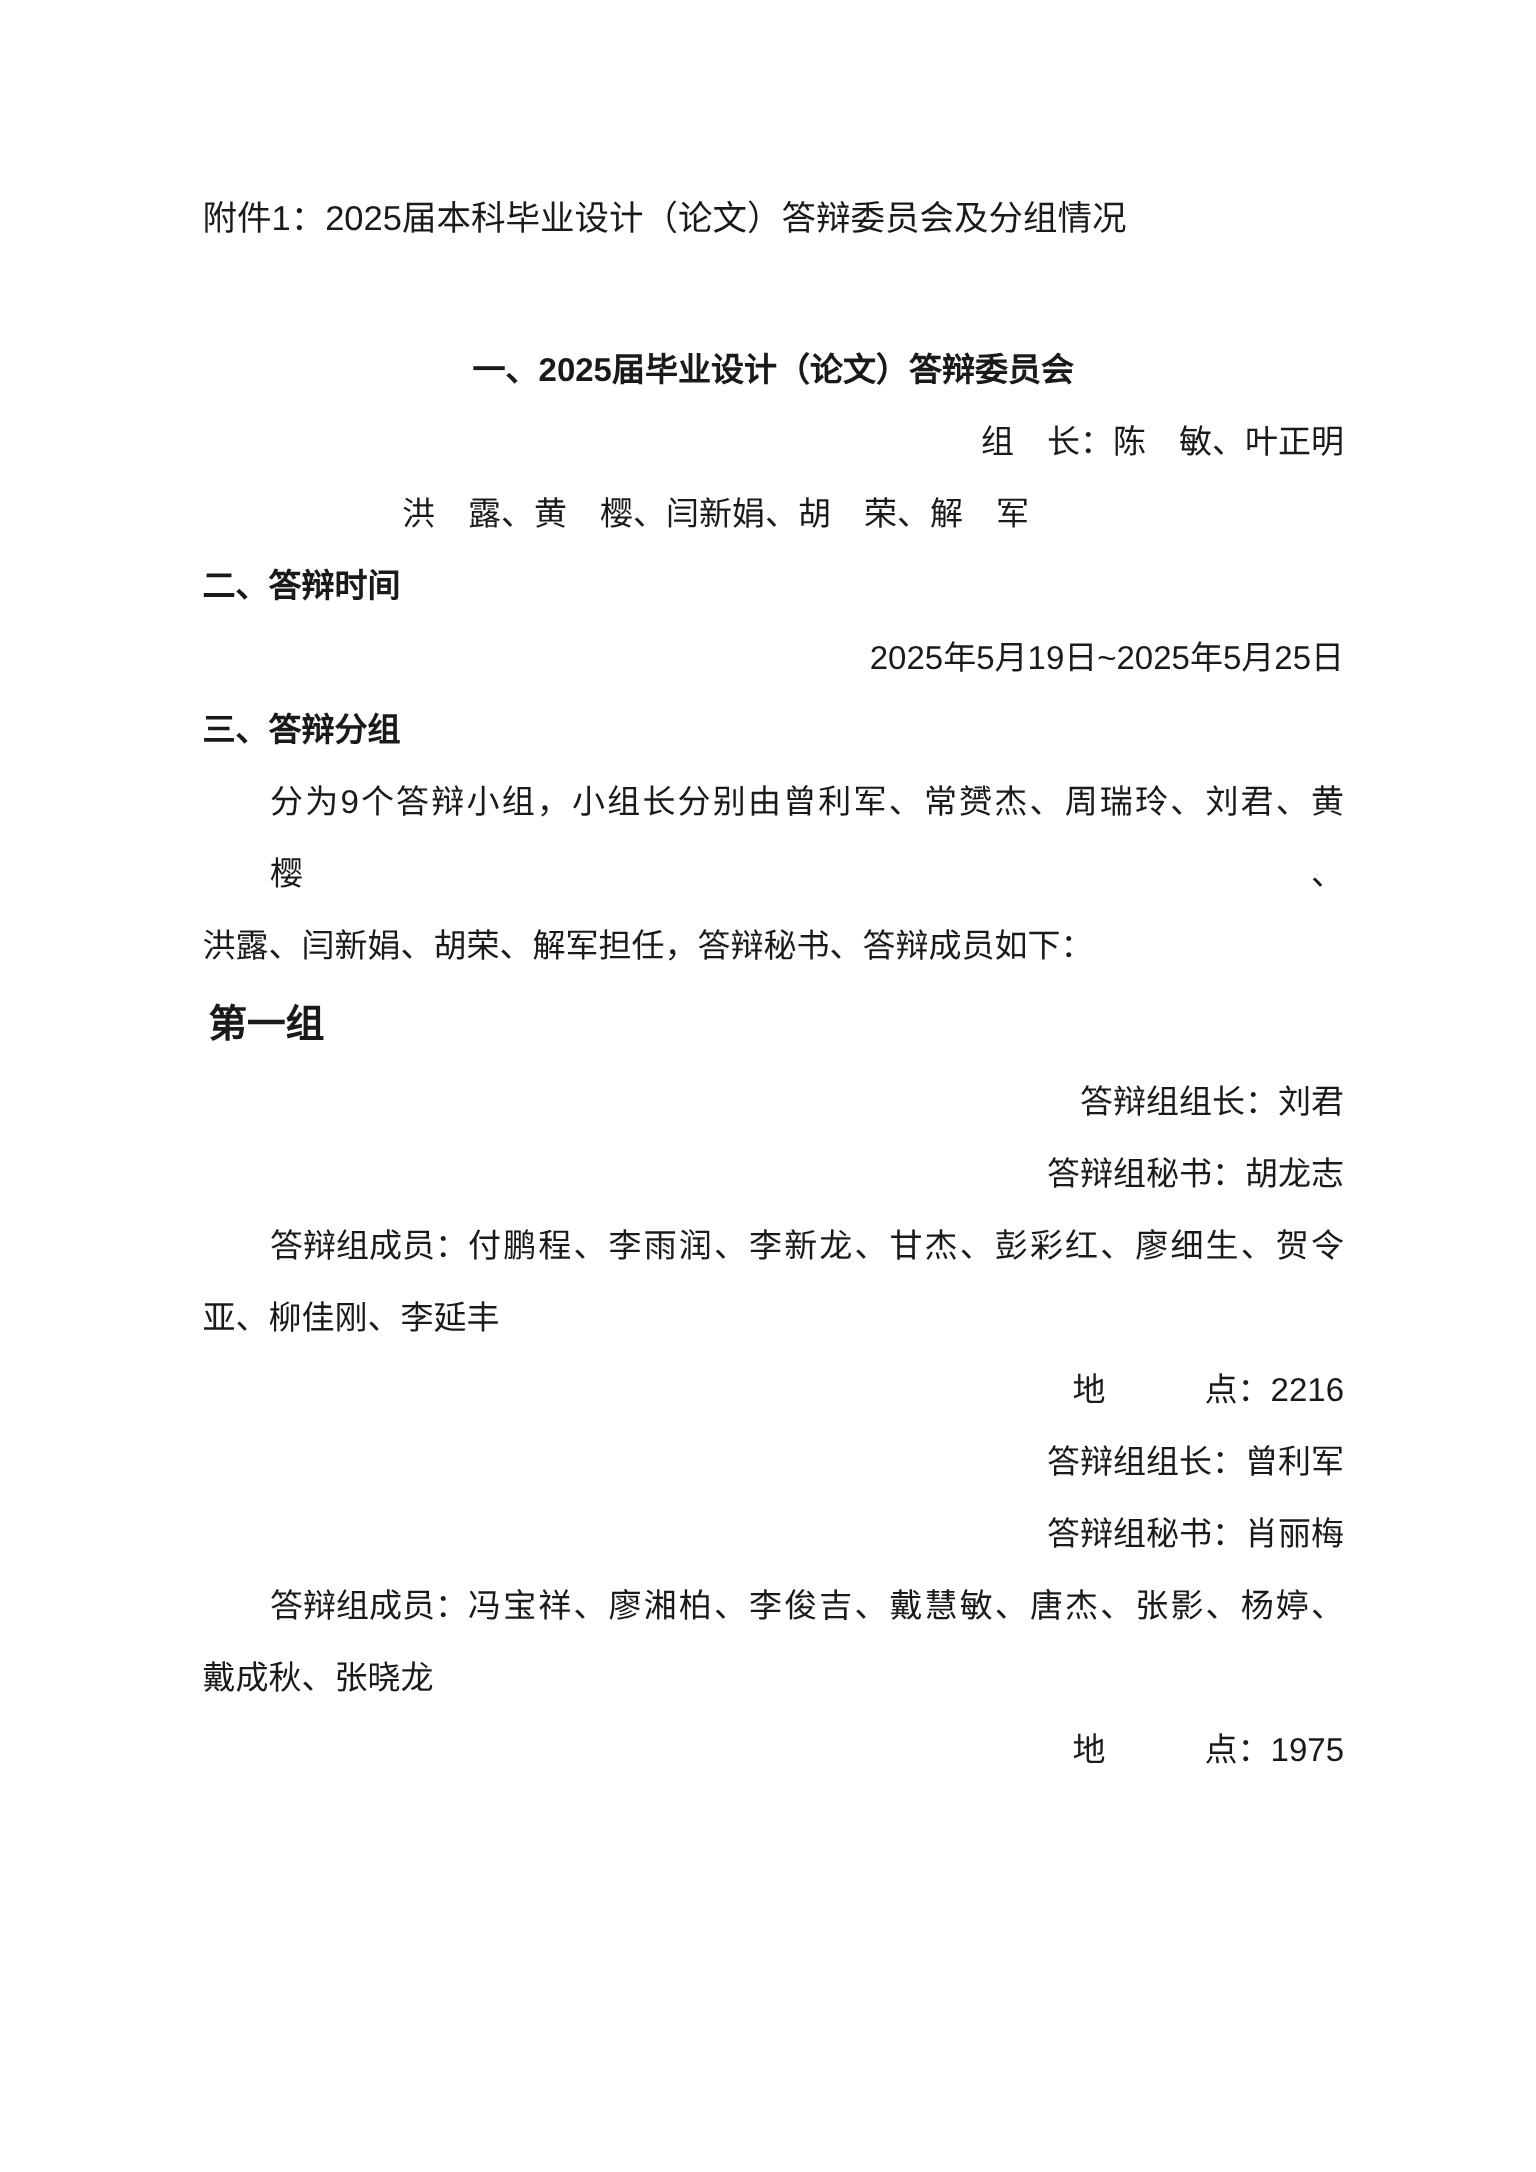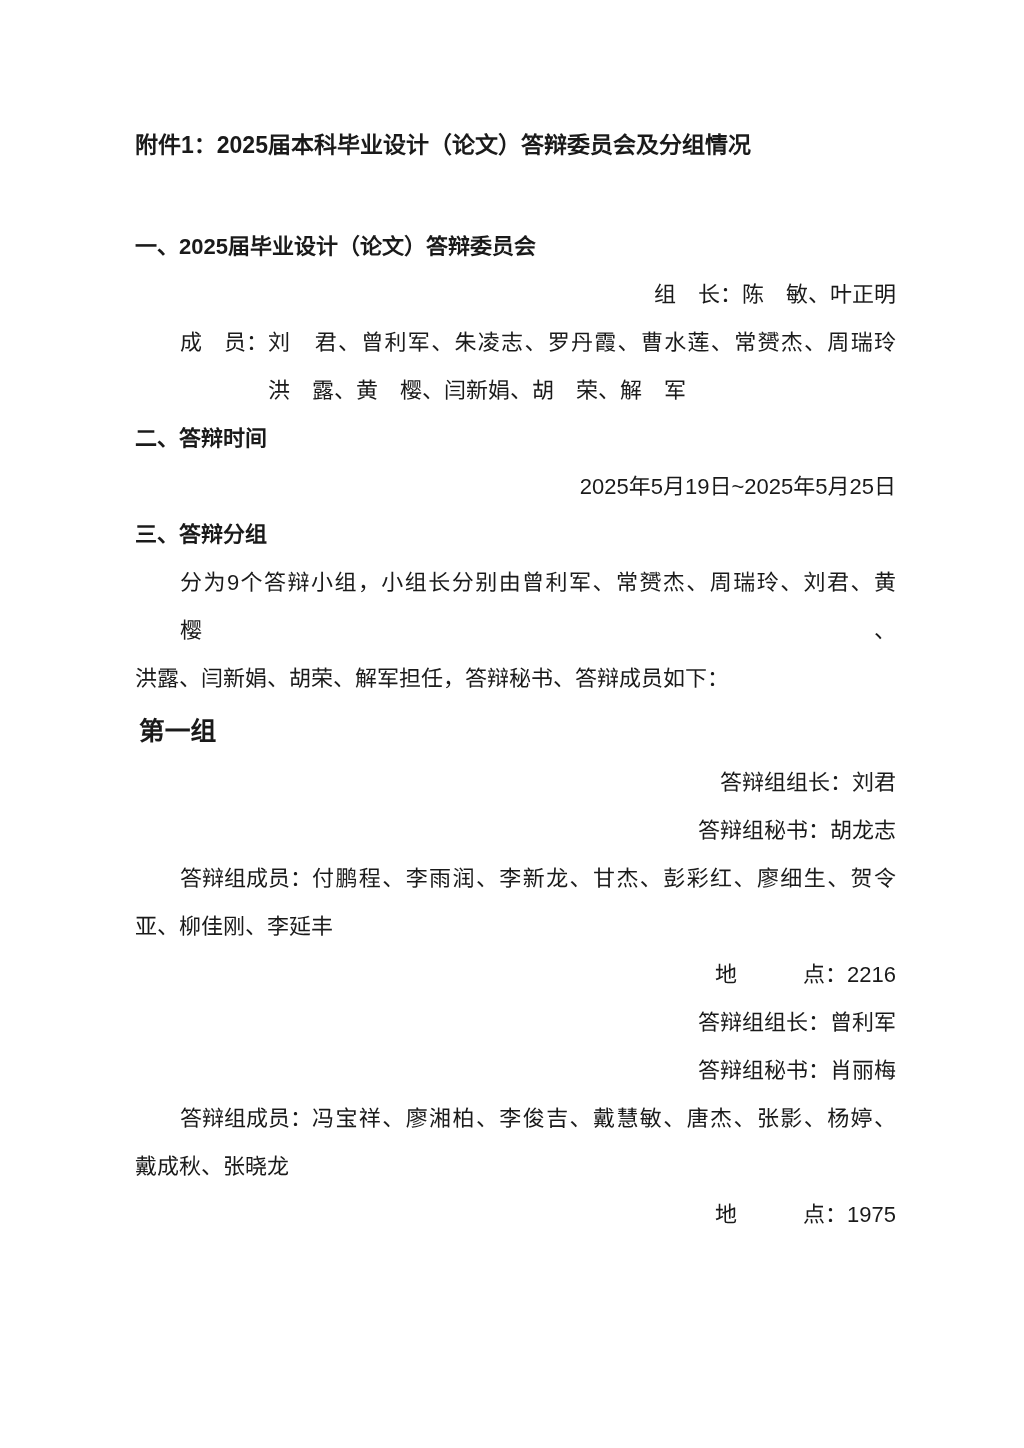--- a/index.html
+++ b/index.html
@@ -13,32 +13,32 @@
     color: #1a1a1a;
   }
   .content {
     padding: 121px 128px 0 135px;
     font-size: 22px;
     line-height: 48px;
   }
   .doc-title {
     margin: 0;
     font-size: 23px;
-    font-weight: 700;
+    font-weight: 400;
     line-height: 48px;
     white-space: pre-wrap;
   }
   .section-heading {
     margin: 0;
     font-size: 22px;
     font-weight: 700;
     line-height: 48px;
     white-space: pre-wrap;
   }
-  .heading-gap { margin-top: 54px; }
+  .heading-gap { margin-top: 54px; text-align: center; }
   .group-name {
     margin: 4px;
     font-weight: 700;
     line-height: 48px;
   }
   .line { white-space: pre-wrap; }
   .indented { padding-left: 45px; text-align: right; }
   .row-flex { display: flex; padding-left: 45px; }
   .row-flex .lbl { white-space: pre-wrap; flex: 0 0 auto; }
   .row-flex .val-stretch {
@@ -60,24 +60,20 @@
 <div class="page">
   <div class="content">
 
     <h1 class="doc-title">附件1：2025届本科毕业设计（论文）答辩委员会及分组情况</h1>
 
     <h2 class="section-heading heading-gap">一、2025届毕业设计（论文）答辩委员会</h2>
 
     <div class="line indented"><span>组　长：</span><span>陈　敏、叶正明</span></div>
 
 
-    <div class="row-flex">
-        <span class="lbl">成　员：</span>
-        <span class="val-stretch">刘　君、曾利军、朱凌志、罗丹霞、曹水莲、常赟杰、周瑞玲</span>
-      </div>
 
     <div class="line cont-under-label">洪　露、黄　樱、闫新娟、胡　荣、解　军</div>
 
 
     <h2 class="section-heading">二、答辩时间</h2>
     <div class="line indented">2025年5月19日~2025年5月25日</div>
 
     <h2 class="section-heading">三、答辩分组</h2>
     <div class="line indented justify-full">分为9个答辩小组，小组长分别由曾利军、常赟杰、周瑞玲、刘君、黄樱、</div>
     <div class="line cont-at-margin">洪露、闫新娟、胡荣、解军担任，答辩秘书、答辩成员如下：</div>

